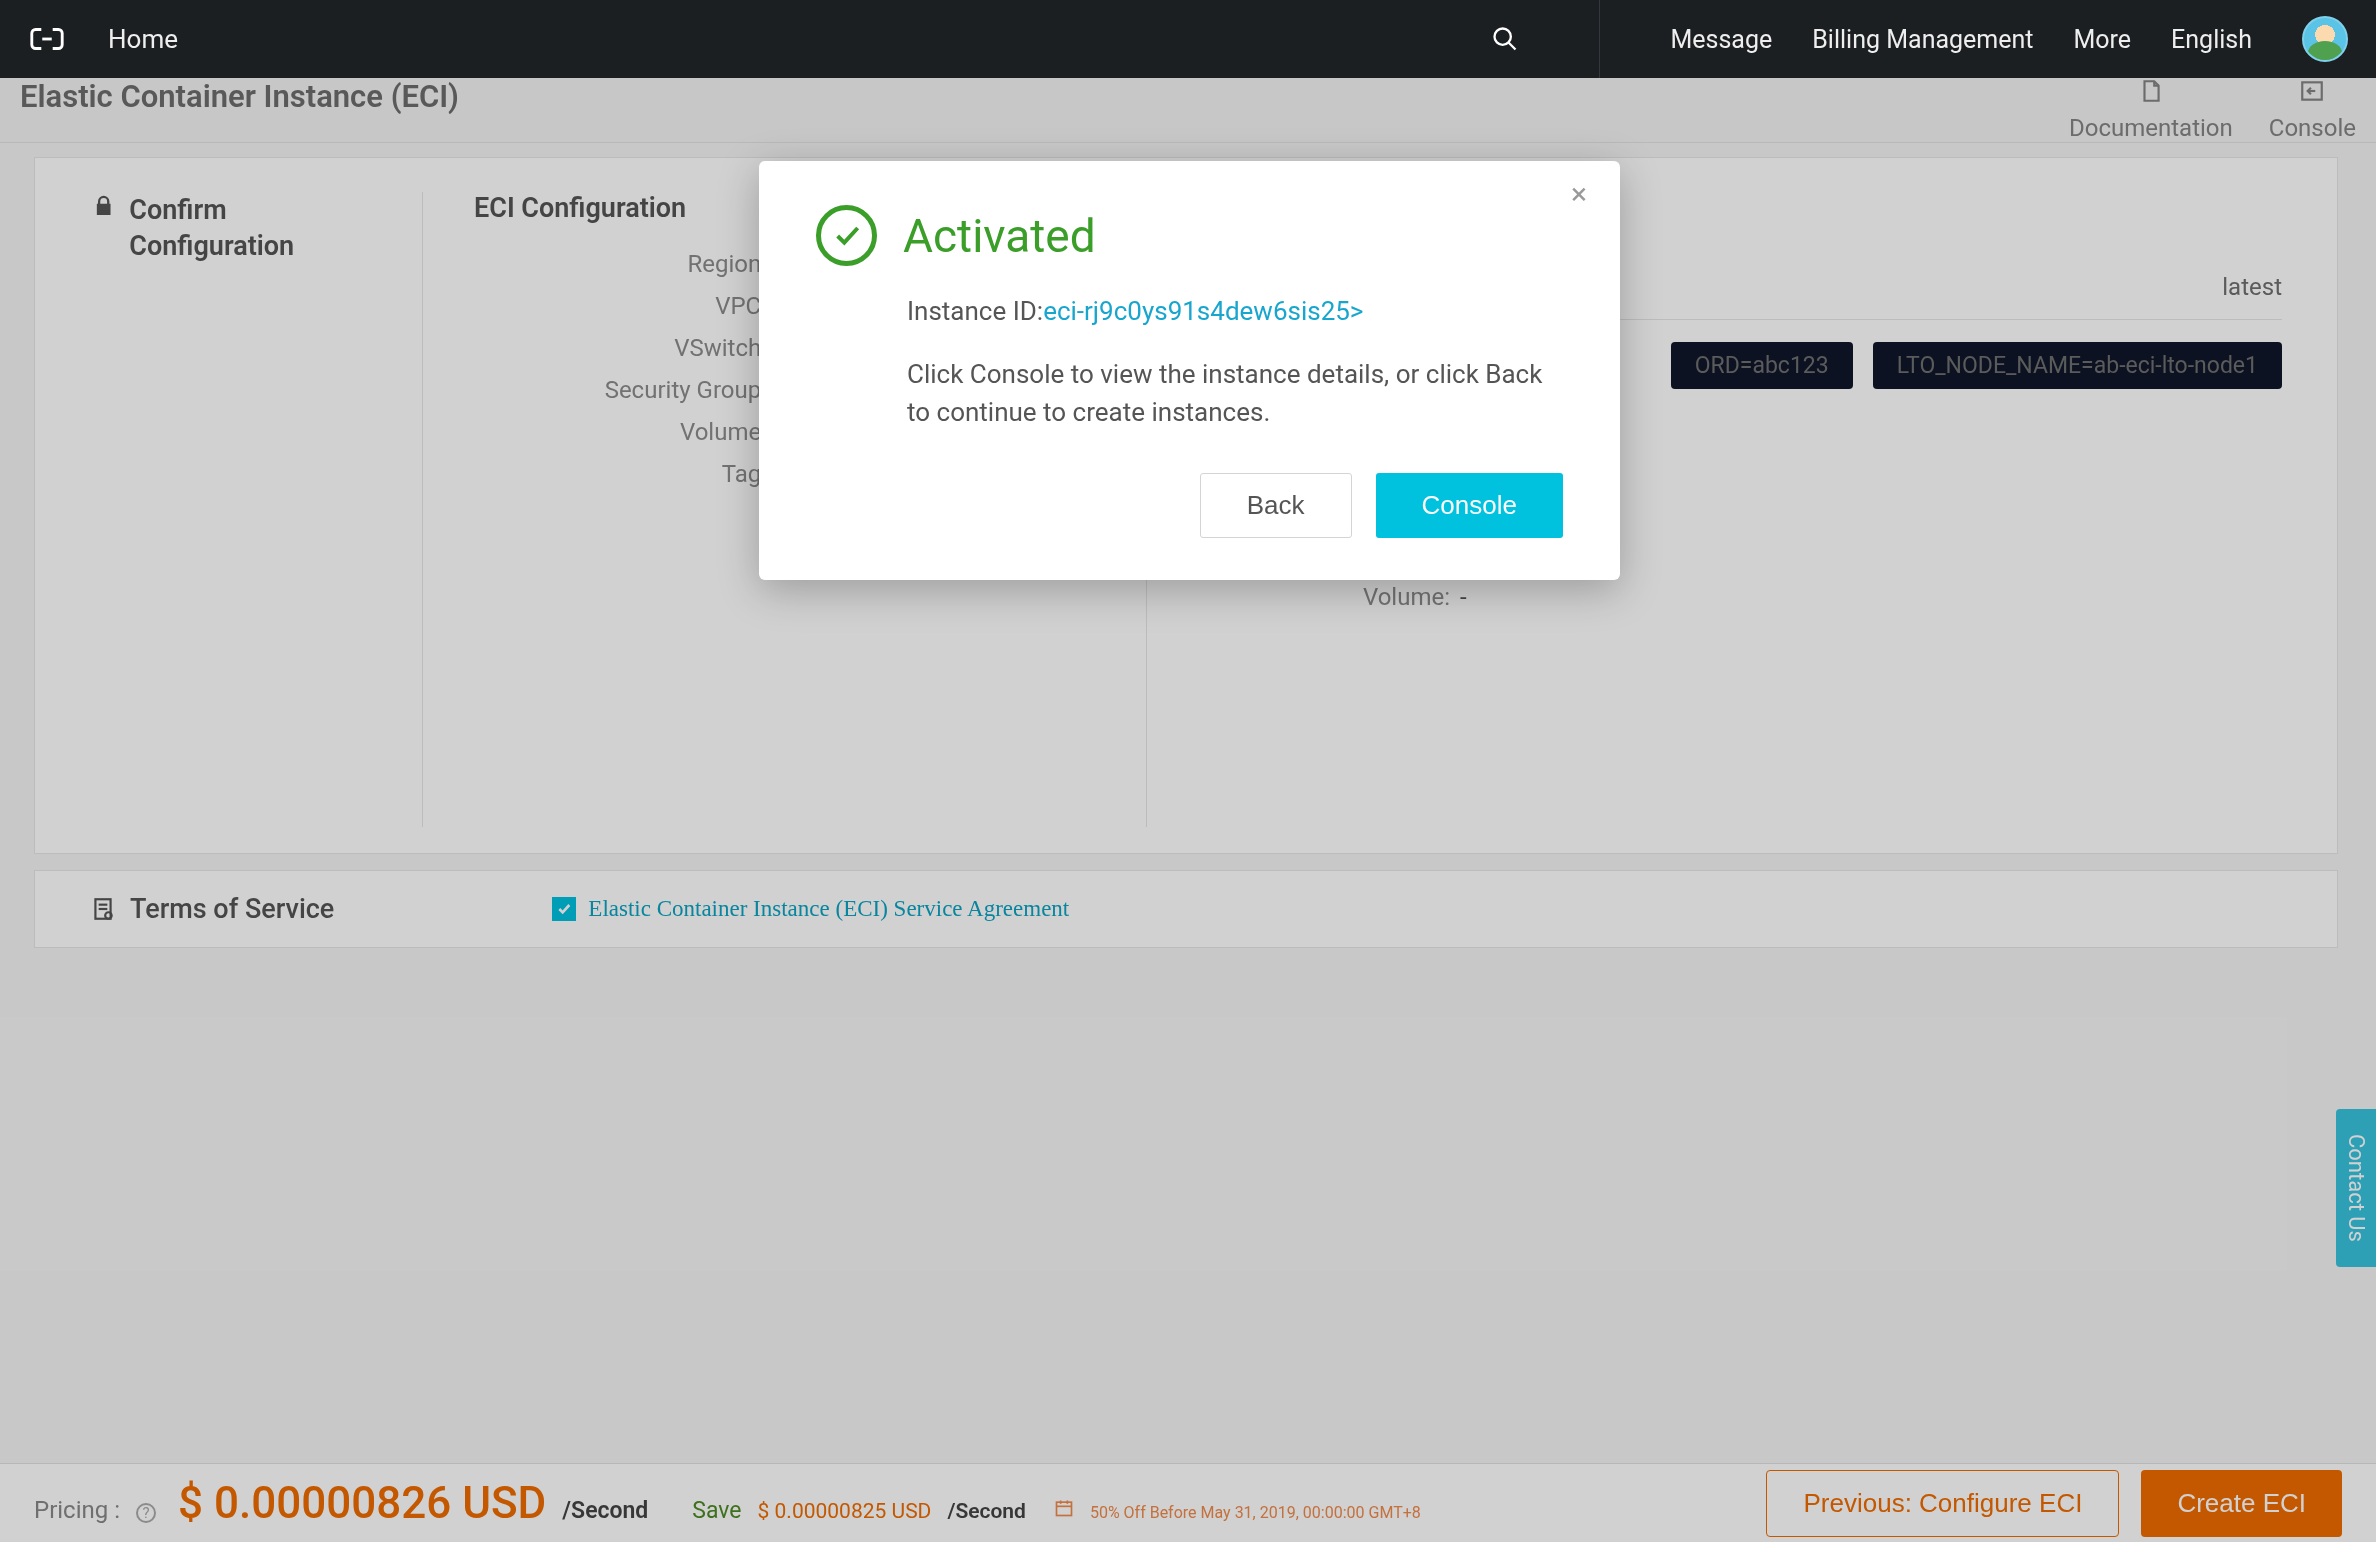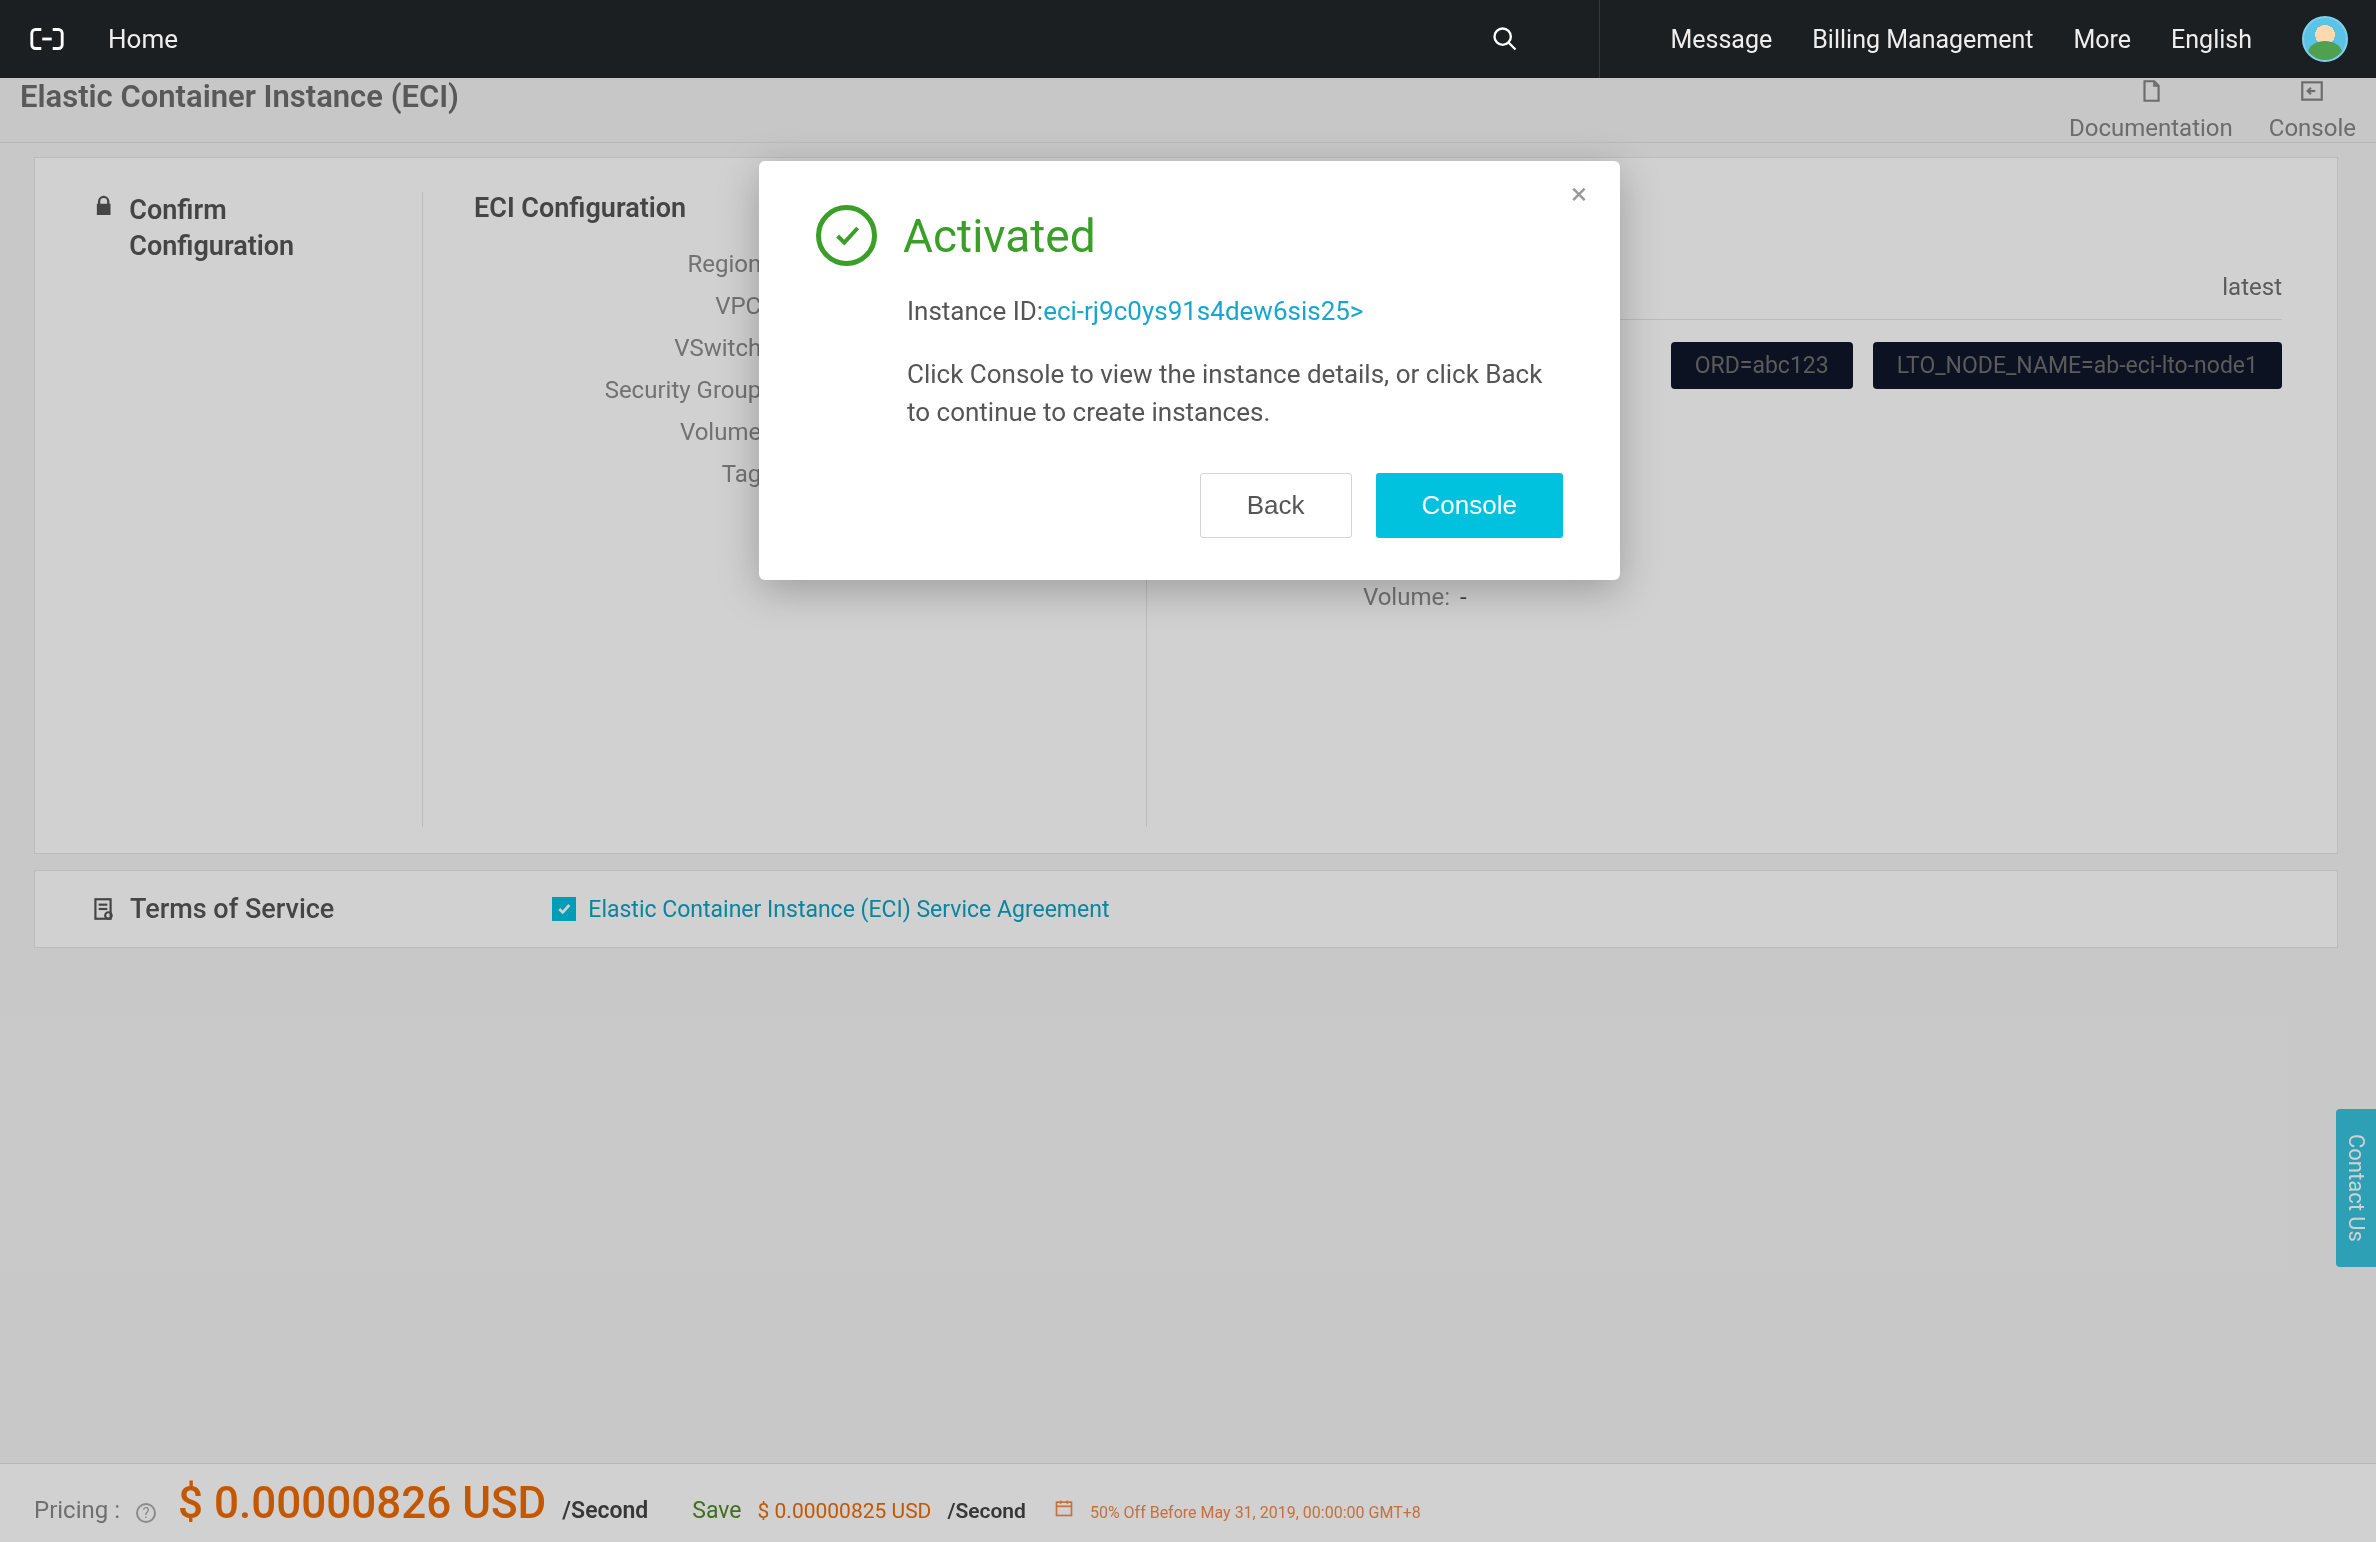--- a/index.html
+++ b/index.html
@@ -158,21 +158,21 @@
       background: #fff;
       border: 1px solid #e6e6e6;
       margin-top: 16px;
       padding: 22px 55px;
       display: flex;
       align-items: center;
       gap: 218px;
     }
     .tos-left { display: flex; align-items: center; gap: 14px; font-size: 27px; color: #555; font-weight: 500; }
     .tos-icon { width: 26px; height: 26px; }
-    .tos-check-wrap { display: flex; align-items: center; gap: 12px; }
+    .tos-check-wrap { display: flex; align-items: center; gap: 12px; font-family: Liberation Serif, serif; }
     .checkbox {
       width: 24px;
       height: 24px;
       background: #00c1de;
       display: inline-flex;
       align-items: center;
       justify-content: center;
     }
     .checkbox svg { width: 16px; height: 16px; }
     .tos-link { color: #0aa3c2; font-size: 23px; }
@@ -463,20 +463,24 @@
       <svg width="20" height="20" viewBox="0 0 24 24" fill="none" stroke="#ef8a4c" stroke-width="2">
           <rect x="3" y="5" width="18" height="16"></rect>
           <line x1="3" y1="10" x2="21" y2="10"></line>
           <line x1="8" y1="3" x2="8" y2="7"></line>
           <line x1="16" y1="3" x2="16" y2="7"></line>
         </svg>
     </span>
     <span class="promo-text">50% Off Before May 31, 2019, 00:00:00 GMT+8</span>
   </div>
   <div class="footer-spacer"></div>
+  <div class="footer-actions">
+    <button class="btn-outline">Previous: Configure ECI</button>
+    <button class="btn-solid-orange">Create ECI</button>
+  </div>
 </div>
 
 <div class="contact-tab">Contact Us</div>
 
 <div class="overlay"></div>
 
 <div class="overlay-full">
   <div class="modal">
     <div class="modal-close">×</div>
     <div class="modal-header">

